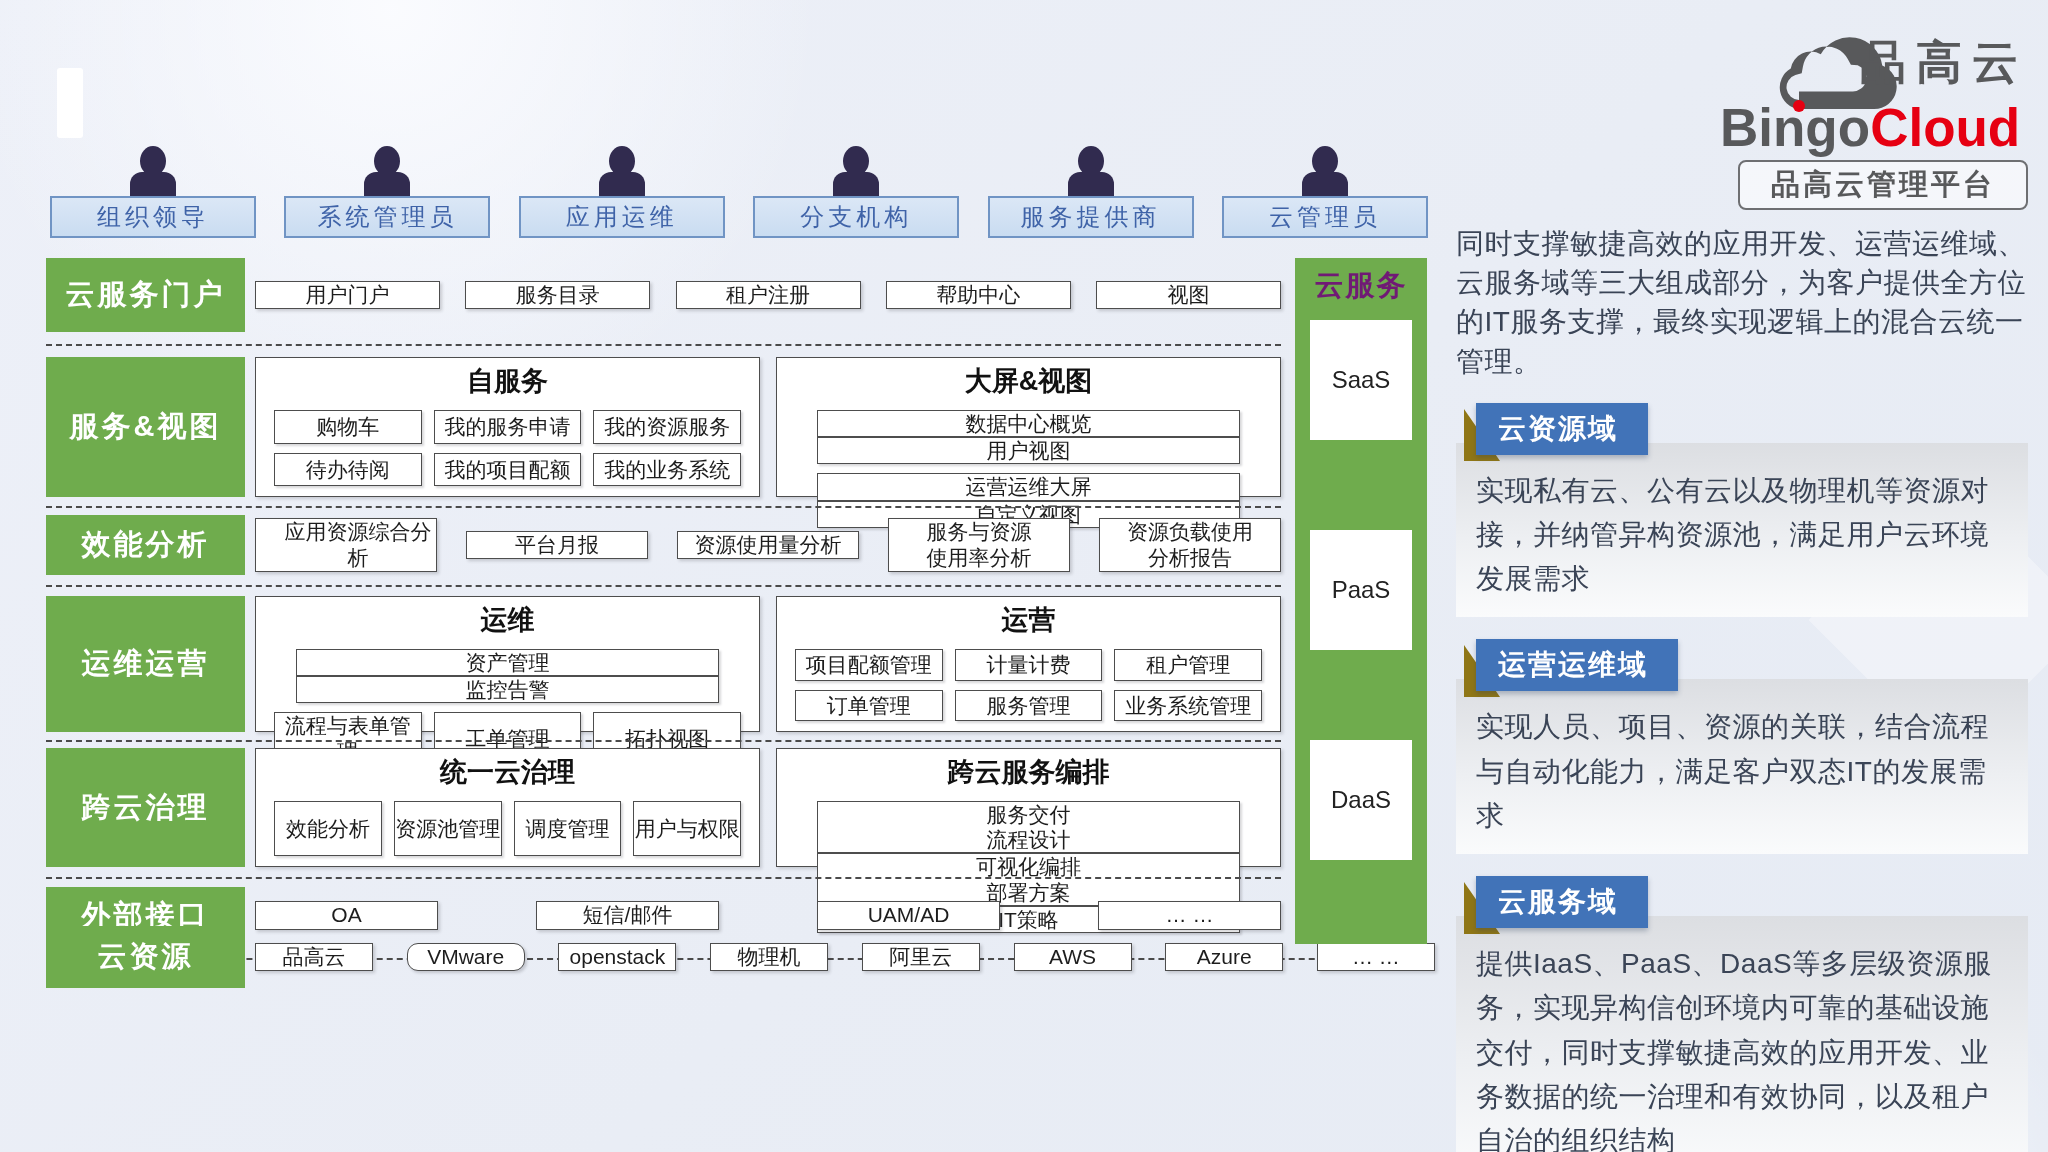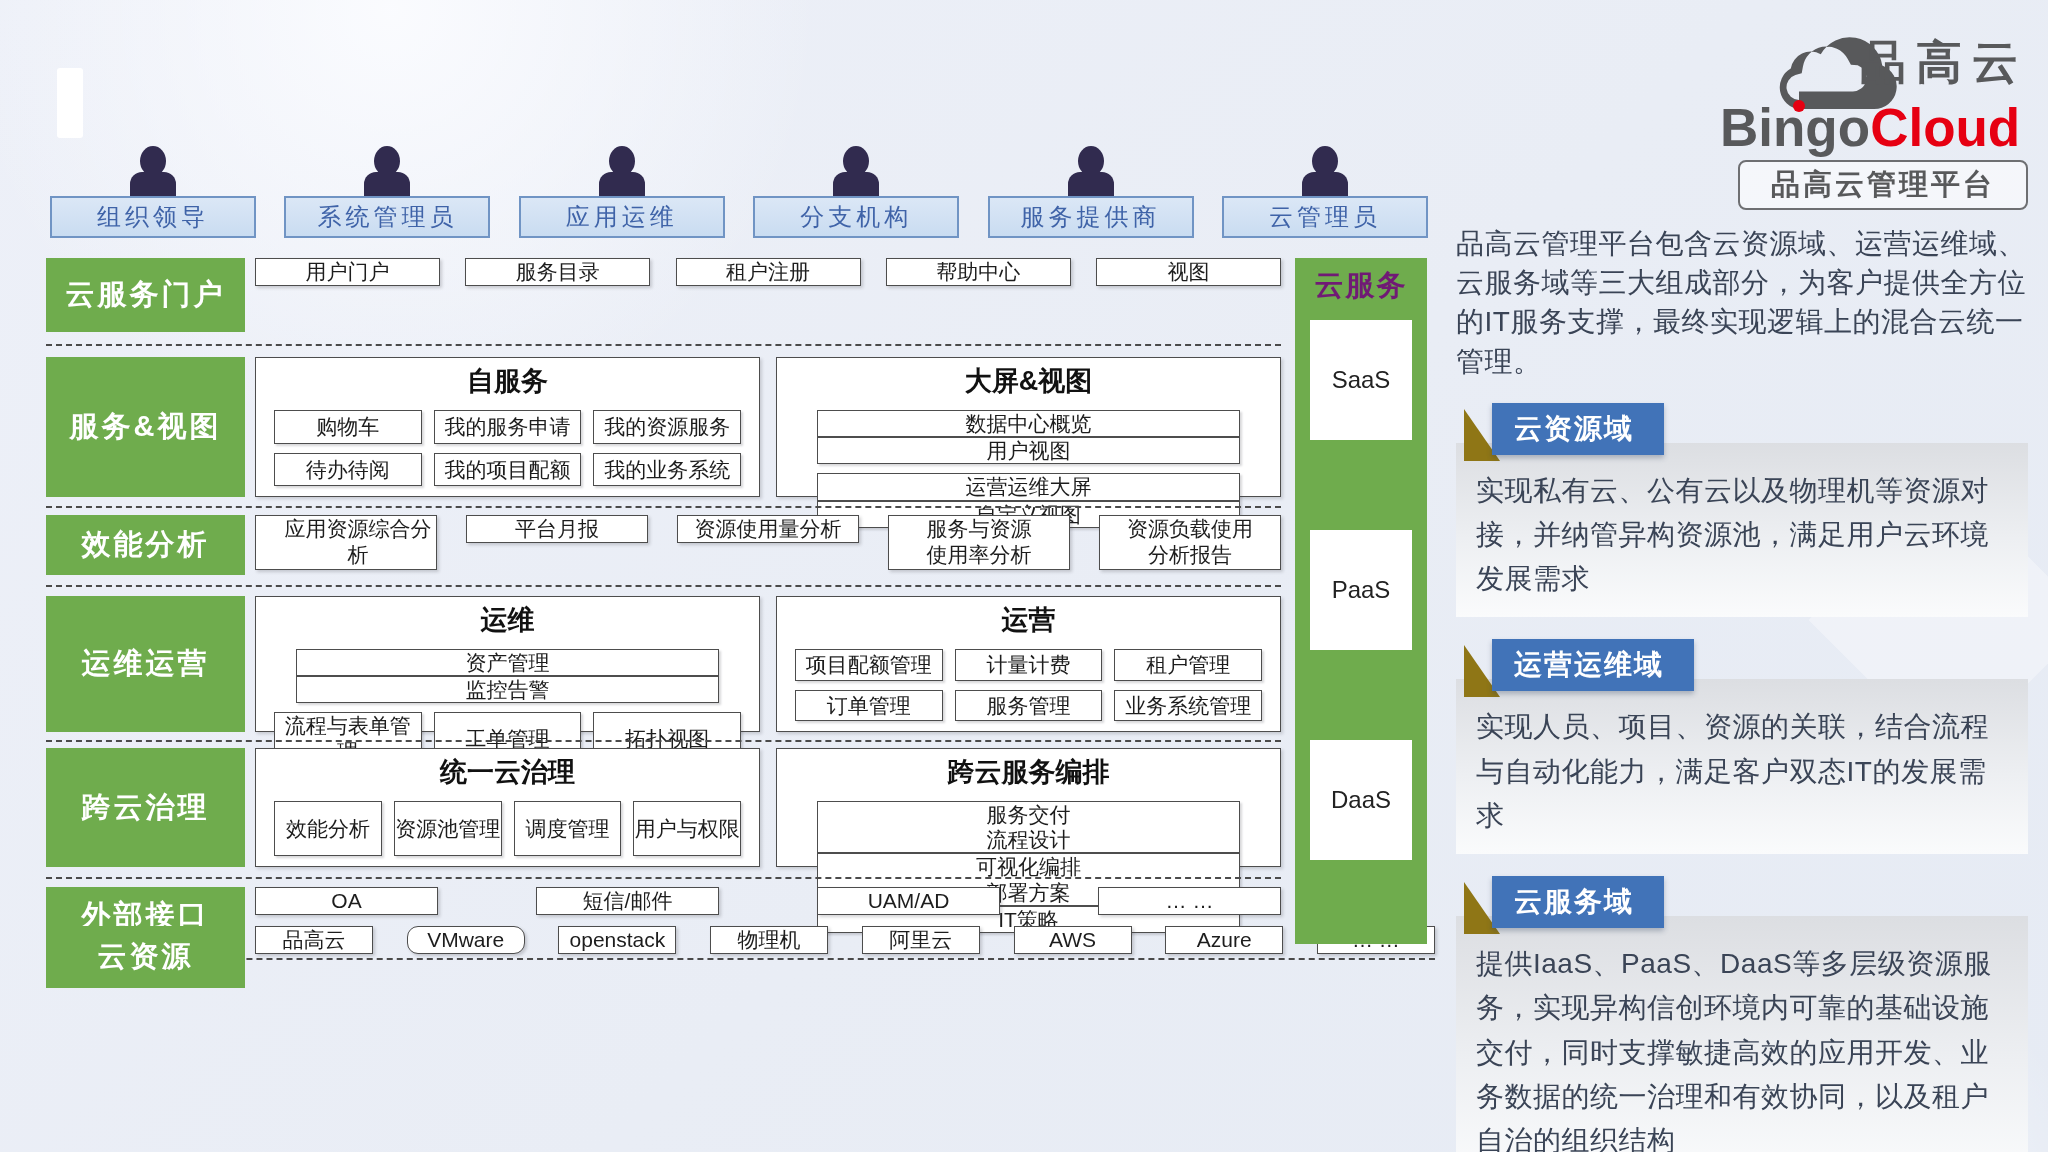--- a/index.html
+++ b/index.html
@@ -39,21 +39,21 @@
   .band { position:absolute; left:0; display:flex; width:1389px; }
   .blabel { width:199px; background:#6FAC4D; color:#fff; font-weight:bold; font-size:29px;
     letter-spacing:3px; display:flex; align-items:center; justify-content:center; flex:none; }
   .bcontent { margin-left:10px; width:1026px; display:flex; }
   .bcontent.wide { width:1180px; }
 
   .wbox { background:#fff; border:1px solid #4d4d4d; box-shadow:2px 2px 3px rgba(60,60,70,.22);
     display:flex; align-items:center; justify-content:center; font-size:21px; color:#1d1d1d;
     text-align:center; white-space:pre-line; line-height:1.25; }
 
-  .row-between { justify-content:space-between; align-items:flex-start; }
+  .row-between { justify-content:space-between; align-items:center; }
 
   .group { flex:1; background:#fff; border:1px solid #4d4d4d; box-shadow:2px 2px 3px rgba(60,60,70,.2);
     padding:2px 12px 10px; display:flex; flex-direction:column; }
   .group + .group { margin-left:16px; }
   .group-title { text-align:center; font-size:27px; font-weight:bold; color:#111; padding:3px 0 2px; }
   .grow { display:flex; justify-content:space-between; margin-top:9px; flex:1; }
   .sbox { flex:1; margin:0 6px; background:#fff; border:1px solid #4d4d4d;
     box-shadow:2px 2px 2px rgba(60,60,70,.2); display:flex; align-items:center; justify-content:center;
     font-size:21px; color:#1d1d1d; text-align:center; white-space:pre-line; line-height:1.2; }
   .grow.pad2 { padding:0 14px;flex-direction:column; }
@@ -80,21 +80,21 @@
   .logo-en .b1 { color:#58595b; } .logo-en .b2 { color:#E60012;margin-top:36px; }
   .logo-sub { width:290px; margin:6px 0 0 auto; border:2px solid #6e6f72; border-radius:8px;
     background:rgba(255,255,255,.55); text-align:center; font-size:29px; font-weight:bold;
     color:#58595b; letter-spacing:3px; padding:3px 0; }
   .intro { margin-top:14px; font-size:28px; color:#3a4456; line-height:1.4; font-weight:500;
     letter-spacing:.5px; }
 
   .sec { position:relative; margin-top:22px; }
   .sec-tri { position:absolute; left:8px; top:6px; width:0; height:0;
     border-bottom:52px solid #8f7616; border-right:36px solid transparent; z-index:1; }
-  .sec-badge { position:relative; z-index:2; display:inline-block; margin-left:36px;
+  .sec-badge { position:relative; z-index:2; display:inline-block; margin-left:20px;
     background:#4173B8; color:#fff; font-weight:bold; font-size:28px; letter-spacing:2px;
     padding:7px 30px 7px 22px; box-shadow:0 3px 5px rgba(40,60,90,.3); }
   .sec-box { position:relative; z-index:0; margin-top:-12px;
     background:linear-gradient(180deg,#dcdee2 0%, #edeff2 55%, #fafbfc 100%);
     padding:26px 20px 16px; font-size:28px; color:#3a4456; line-height:1.58; letter-spacing:.5px; }
 </style>
 </head>
 <body>
 
 <div class="bg-circle bg-c1"></div>
@@ -302,21 +302,21 @@
     <svg class="logo-cloud" width="156" height="90" viewBox="0 0 104 60">
       <path fill="#58595b" d="M26 58 h50 a15 15 0 0 0 5.5-29 a22 22 0 0 0-41-7.5 a13.5 13.5 0 0 0-20 9.5 A14.5 14.5 0 0 0 26 58 Z
         M26 52 a8.5 8.5 0 0 1-2.4-16.6 l4.2-1.2 l.8-4.3 a16 16 0 0 1 29.8-5.4 l2.2 4 l4.5.4 a9 9 0 0 1-3.6 17.4 H26 Z"></path>
       <circle cx="26" cy="56" r="4" fill="#E60012"></circle>
     </svg>
     <div class="logo-cn">品高云</div>
     <div class="logo-en"><span class="b1">Bingo</span><span class="b2">Cloud</span></div>
   </div>
   <div class="logo-sub">品高云管理平台</div>
 
-  <div class="intro">品高云管理平台包含云资源域、运营运维域、云服务域等三大组成部分，为客户提供全方位的IT服务支撑，最终实现逻辑上的混合云统一管理。</div>
+  <div class="intro">同时支撑敏捷高效的应用开发、运营运维域、云服务域等三大组成部分，为客户提供全方位的IT服务支撑，最终实现逻辑上的混合云统一管理。</div>
 
   <div class="sec">
     <div class="sec-tri"></div>
     <div class="sec-badge">云资源域</div>
     <div class="sec-box">实现私有云、公有云以及物理机等资源对接，并纳管异构资源池，满足用户云环境发展需求</div>
   </div>
 
   <div class="sec">
     <div class="sec-tri"></div>
     <div class="sec-badge">运营运维域</div>

